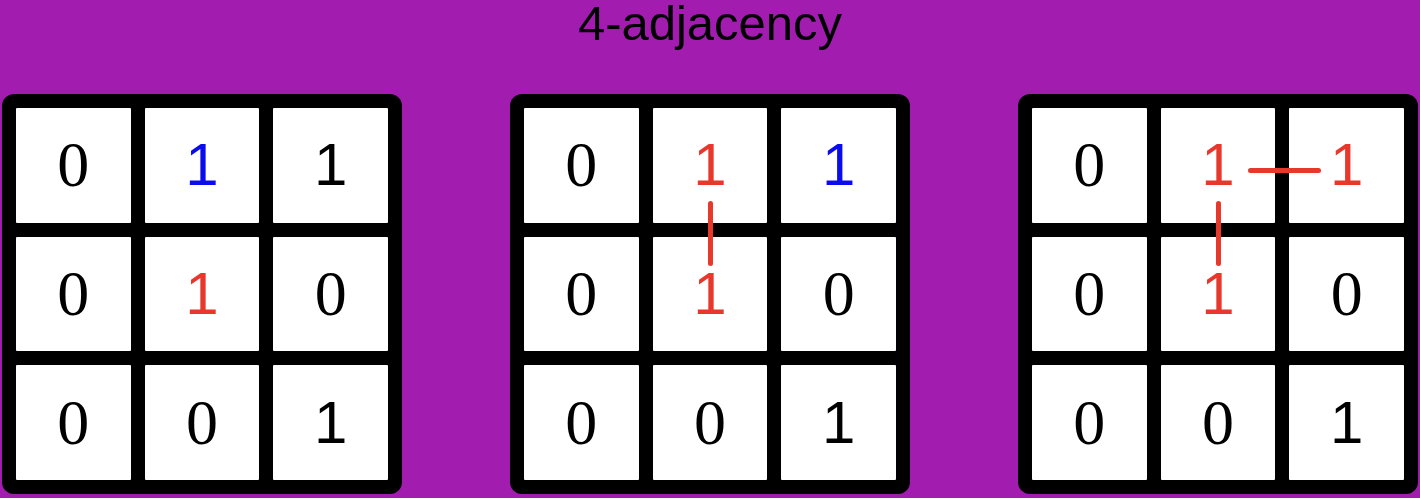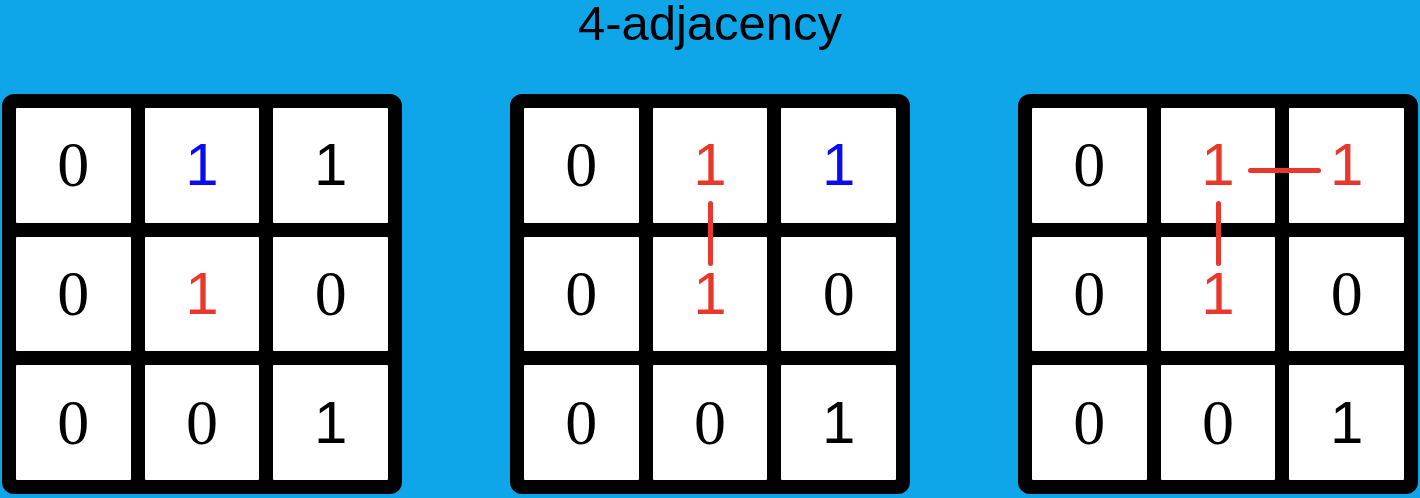--- a/index.html
+++ b/index.html
@@ -4,21 +4,21 @@
 <style>
   html, body {
     margin: 0;
     padding: 0;
     background: #ffffff;
   }
   .page {
     position: relative;
     width: 1420px;
     height: 498px;
-    background: #0ea5e9;
+    background: #a21caf;
     overflow: hidden;
     font-family: "Liberation Sans", sans-serif;
   }
   .title {
     position: absolute;
     top: -4px;
     left: 0;
     width: 100%;
     text-align: center;
     font-size: 49px;

